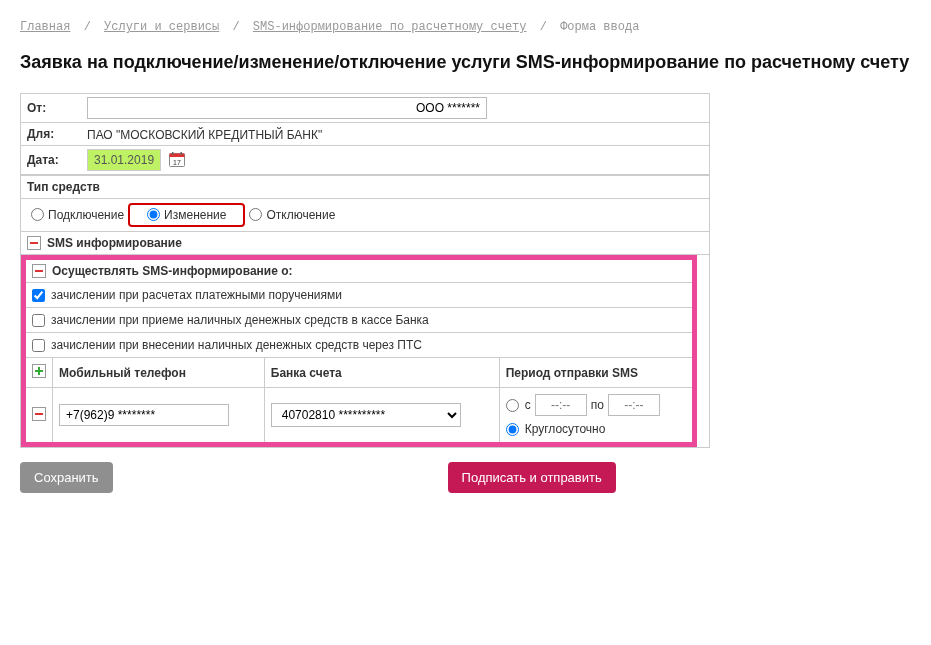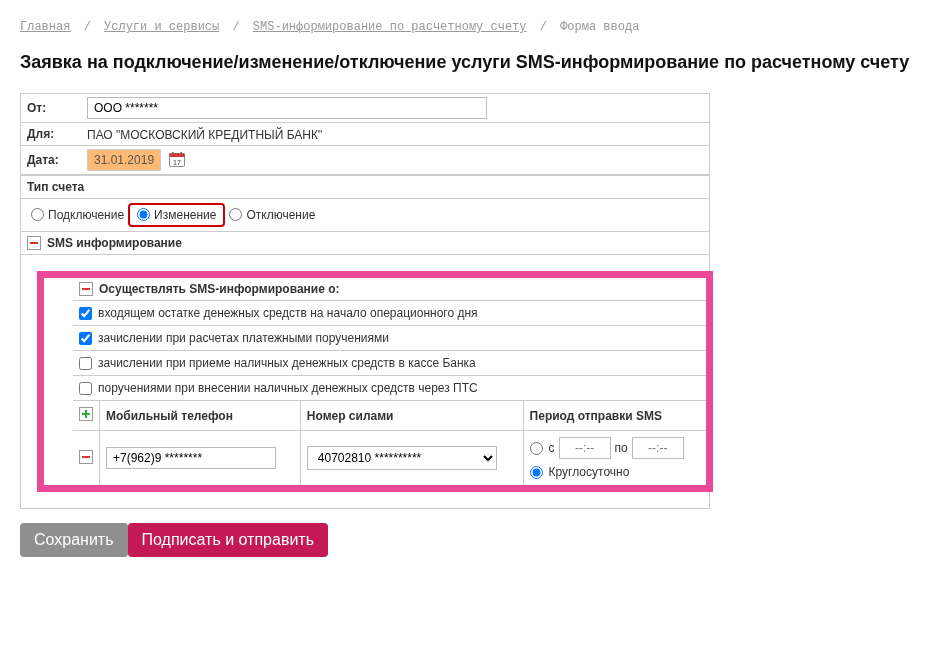--- a/index.html
+++ b/index.html
@@ -49,24 +49,25 @@
   .form-field {
     flex: 1;
     padding: 3px 6px;
   }
   .text-input {
     border: 1px solid #bbb;
     padding: 3px 6px;
     font-size: 12px;
     width: 400px;
     font-family: inherit;
+    text-align: right;
   }
   .ro-input {
     border: 1px solid #ccc;
-    background: #fdba74;
+    background: #bef264;
     padding: 3px 6px;
     font-size: 12px;
     display: inline-block;
     color: #555;
   }
   .ro-text {
     font-size: 12px;
     color: #333;
   }
   .cal-icon {
@@ -92,41 +93,40 @@
   .radio-item {
     display: inline-flex;
     align-items: flex-start;
     font-size: 12px;
     padding: 2px 4px;
   }
   .radio-item input { margin: 0 4px 0 0; }
   .highlight-box {
     border: 2px solid #d10000;
     border-radius: 4px;
-    padding: 1px 3px;
+    padding: 1px 13px;
   }
   .sub-section {
     display: flex;
     align-items: center;
     padding: 4px 6px;
     border-bottom: 1px solid #ccc;
     font-weight: bold;
     font-size: 12px;
     gap: 6px;
   }
   .toggle-icon {
     width: 14px;
     height: 14px;
     flex-shrink: 0;
   }
   .inner-table {
-    margin: 16px;
-    border: 7px solid #ec4899;
+    margin: 0;
+    border: 5px solid #ec4899;
     width: calc(100% - 12px);
-    padding-left: 29px;
   }
   .inner-header {
     display: flex;
     align-items: center;
     padding: 4px 6px;
     border-bottom: 1px solid #ccc;
     font-weight: bold;
     font-size: 12px;
     gap: 6px;
   }
@@ -171,27 +171,27 @@
   .btn-row {
     width: 690px;
     display: flex;
     margin-top: 14px;
     align-items: center;
   }
   .btn {
     border: none;
     border-radius: 4px;
     padding: 8px 14px;
-    font-size: 16px;
+    font-size: 13px;
     color: #fff;
     cursor: pointer;
     font-family: inherit;
   }
   .btn-grey { background: #8f8f8f; }
-  .btn-primary { background: #c41955; }
+  .btn-primary { background: #c41955; margin-left: 335px; }
 </style>
 </head>
 <body>
 
 <div class="breadcrumb">
   <a>Главная</a>
   <span class="sep">/</span>
   <a>Услуги и сервисы</a>
   <span class="sep">/</span>
   <a>SMS-информирование по расчетному счету</a>
@@ -226,21 +226,21 @@
             <rect x="0.5" y="1.5" width="15" height="13" rx="1" fill="#fff" stroke="#888"></rect>
             <rect x="0.5" y="1.5" width="15" height="3.5" fill="#d33"></rect>
             <rect x="3" y="0" width="1.5" height="3" fill="#666"></rect>
             <rect x="11.5" y="0" width="1.5" height="3" fill="#666"></rect>
             <text x="8" y="12.5" font-size="7" text-anchor="middle" fill="#333" font-family="Arial">17</text>
           </svg>
       </span>
     </div>
   </div>
 
-  <div class="section-label">Тип счета</div>
+  <div class="section-label">Тип средств</div>
 
   <div class="radio-row">
     <label class="radio-item">
       <input type="radio" name="reqtype" style="">
       <span>Подключение</span>
     </label>
     <span class="highlight-box">
       <label class="radio-item">
         <input type="radio" name="reqtype" checked="" style="">
         <span>Изменение</span>
@@ -268,49 +268,45 @@
         <svg width="14" height="14" viewBox="0 0 14 14">
             <rect x="0.5" y="0.5" width="13" height="13" fill="#fff" stroke="#999"></rect>
             <rect x="3" y="6" width="8" height="2" fill="#d33"></rect>
           </svg>
       </span>
       <span>Осуществлять SMS-информирование о:</span>
     </div>
 
     <div class="check-row">
         <input type="checkbox" checked="" style="">
-        <span>входящем остатке денежных средств на начало операционного дня</span>
-      </div>
-    <div class="check-row">
-        <input type="checkbox" checked="" style="">
         <span>зачислении при расчетах платежными поручениями</span>
       </div>
     <div class="check-row">
         <input type="checkbox" style="">
         <span>зачислении при приеме наличных денежных средств в кассе Банка</span>
       </div>
     <div class="check-row" style="border-bottom:none;">
         <input type="checkbox" style="">
-        <span>поручениями при внесении наличных денежных средств через ПТС</span>
+        <span>зачислении при внесении наличных денежных средств через ПТС</span>
       </div>
 
     <table class="phone-table">
       <tbody>
           <tr>
         <th class="icon-col">
           <span>
             <svg width="14" height="14" viewBox="0 0 14 14">
                   <rect x="0.5" y="0.5" width="13" height="13" fill="#fff" stroke="#999"></rect>
                   <rect x="6" y="3" width="2" height="8" fill="#3a3"></rect>
                   <rect x="3" y="6" width="8" height="2" fill="#3a3"></rect>
                 </svg>
           </span>
         </th>
         <th>Мобильный телефон</th>
-        <th>Номер силами</th>
+        <th>Банка счета</th>
         <th>Период отправки SMS</th>
       </tr>
       <tr>
         <td class="icon-col">
           <span>
             <svg width="14" height="14" viewBox="0 0 14 14">
                   <rect x="0.5" y="0.5" width="13" height="13" fill="#fff" stroke="#999"></rect>
                   <rect x="3" y="6" width="8" height="2" fill="#d33"></rect>
                 </svg>
           </span>

